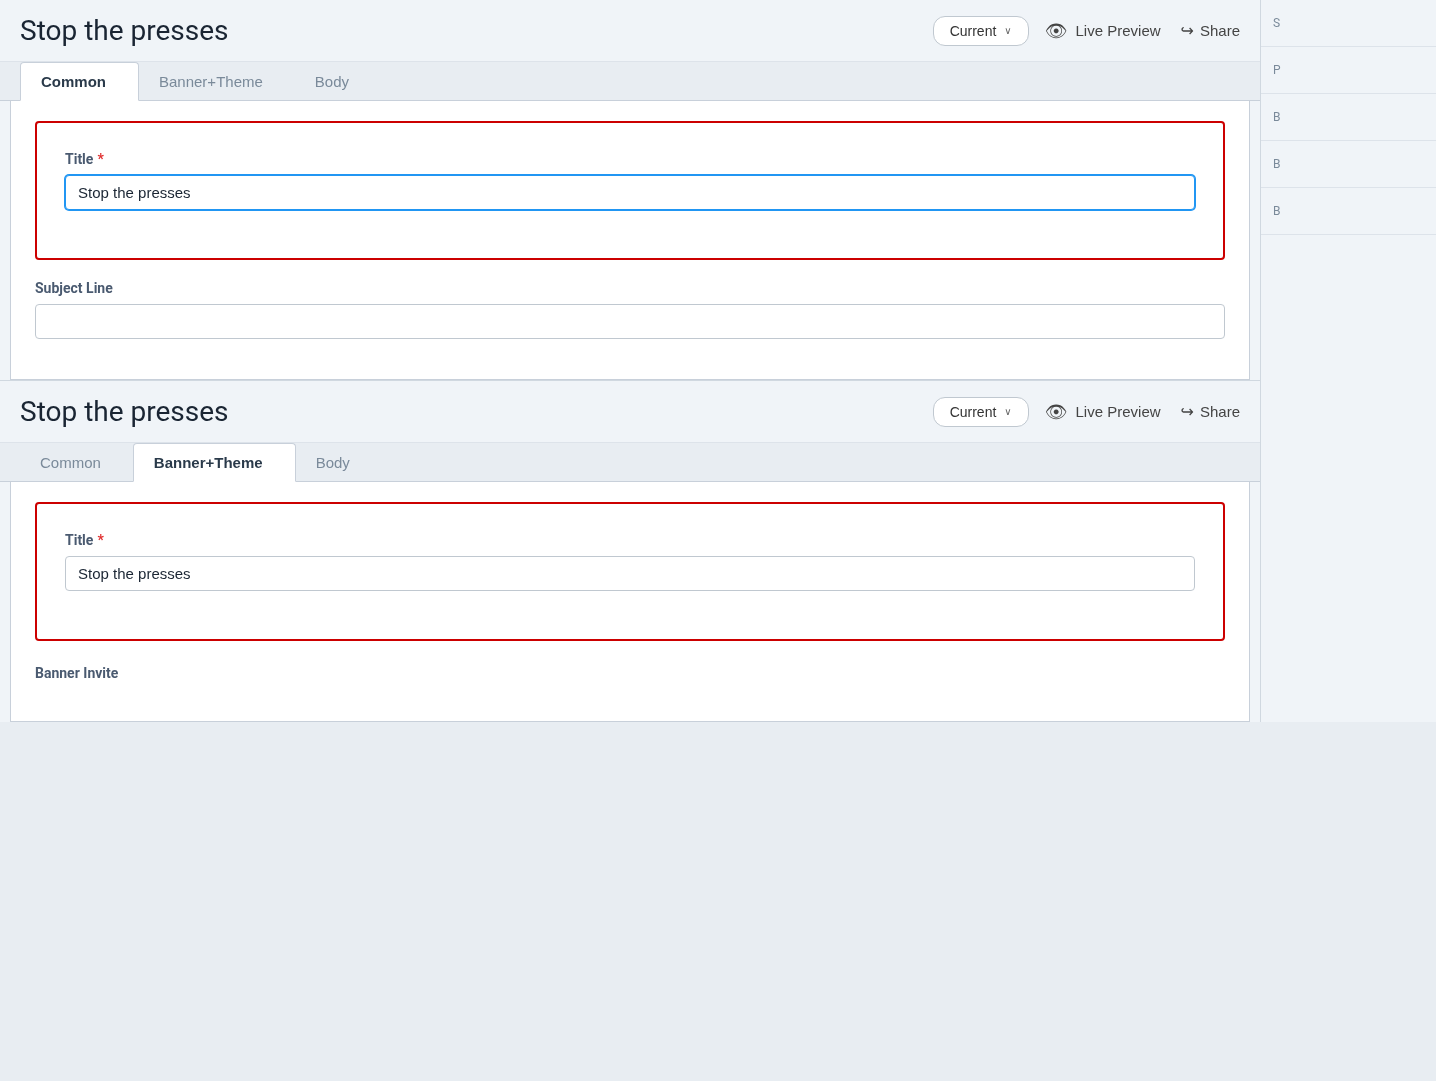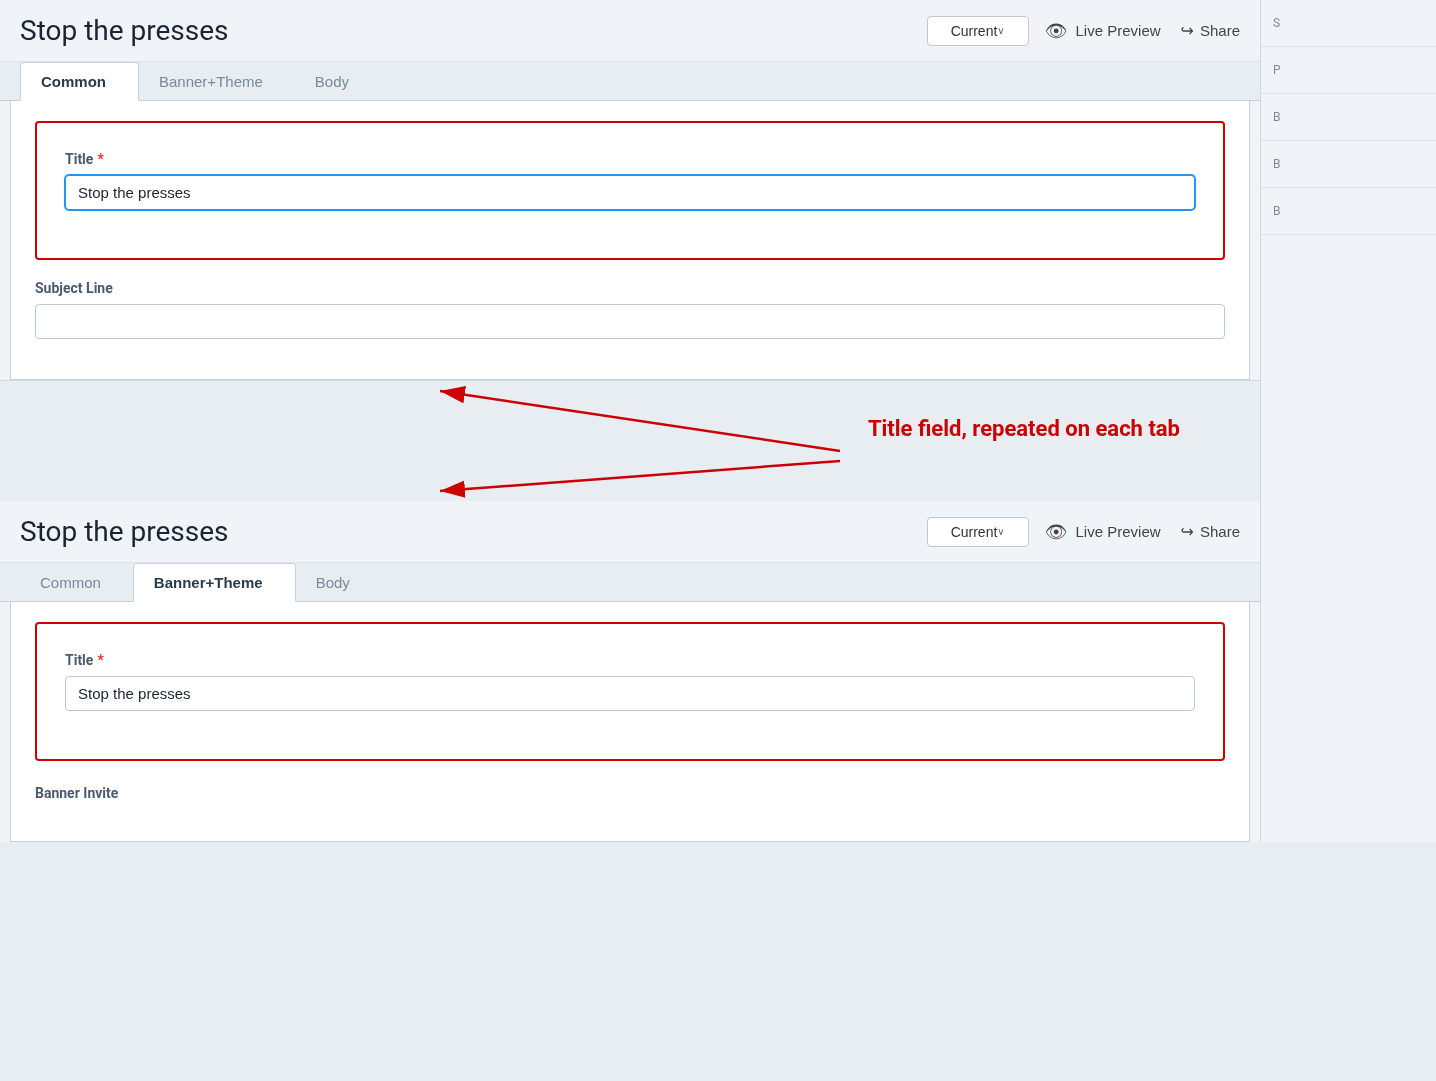--- a/index.html
+++ b/index.html
@@ -29,24 +29,24 @@
     .page-title {
       font-size: 28px;
       font-weight: 400;
       color: #1a2533;
       flex: 1;
     }
 
     .current-btn {
       display: flex;
       align-items: center;
-      gap: 0;
-      padding: 6px 23px;
+      gap: 8px;
+      padding: 6px 16px;
       border: 1px solid #c0c8d0;
-      border-radius: 4px;
+      border-radius: 12px;
       background: white;
       font-size: 14px;
       color: #333;
       cursor: pointer;
     }
 
     .current-btn .chevron {
       font-size: 10px;
       color: #666;
     }
@@ -262,38 +262,20 @@
           <div class="field-label">
             <span>Subject Line</span>
           </div>
           <input class="field-input" type="text" value="" style="">
         </div>
 
       </div>
 
     </div>
 
-    <div class="annotation-area" style="position:relative; overflow:visible;">
-      <svg class="arrow-svg" viewBox="0 0 1260 120" xmlns="http://www.w3.org/2000/svg" style="position:absolute;top:0;left:0;width:100%;height:120px;">
-
-        <defs>
-          <marker id="arrowhead1" markerWidth="10" markerHeight="7" refX="10" refY="3.5" orient="auto">
-            <polygon points="0 0, 10 3.5, 0 7" fill="#cc0000"></polygon>
-          </marker>
-          <marker id="arrowhead2" markerWidth="10" markerHeight="7" refX="10" refY="3.5" orient="auto">
-            <polygon points="0 0, 10 3.5, 0 7" fill="#cc0000"></polygon>
-          </marker>
-        </defs>
-
-        <line x1="840" y1="70" x2="440" y2="10" stroke="#cc0000" stroke-width="2.5" marker-end="url(#arrowhead1)"></line>
-
-        <line x1="840" y1="80" x2="440" y2="110" stroke="#cc0000" stroke-width="2.5" marker-end="url(#arrowhead2)"></line>
-      </svg>
-      <div style="position:absolute; right:80px; top:35px; font-size:22px; font-weight:700; color:#cc0000; white-space:nowrap;">Title field, repeated on each tab</div>
-    </div>
 
     <div class="section-bottom">
 
       <div class="header">
         <h1 class="page-title">Stop the presses</h1>
         <button class="current-btn">
           <span>Current</span>
           <span class="chevron">∨</span>
         </button>
         <div class="header-right">

